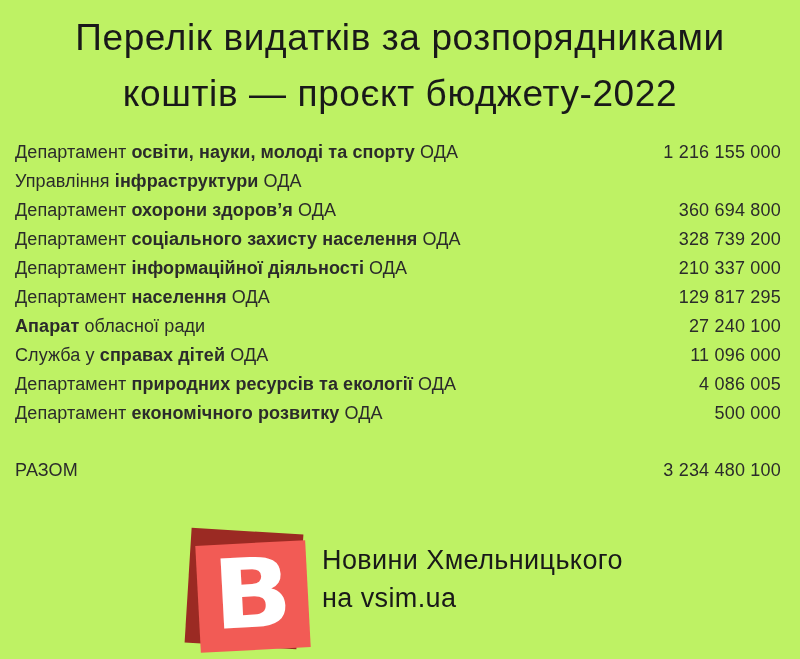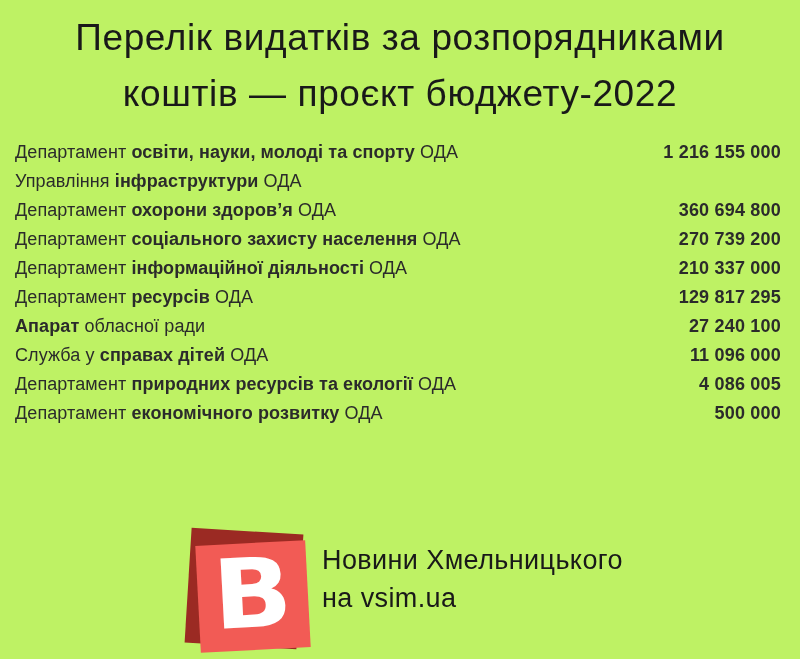--- a/index.html
+++ b/index.html
@@ -37,21 +37,21 @@
   .row{
     display:flex;
     justify-content:space-between;
     align-items:center;
     font-size:18px;
     line-height:29px;
     letter-spacing:0.1px;
   }
   .row-label .b{font-weight:700;}
   .row-value{
-    font-weight:700;
+    font-weight:400;
     letter-spacing:0.2px;
     white-space:nowrap;
     padding-left:12px;
   }
   .total-row{
     margin-top:28px;
   }
   .total-row .row-value{font-weight:500;}
   
   .brand{
@@ -123,30 +123,30 @@
     <div class="row-label"><span>Управління </span><span class="b">інфраструктури</span><span> ОДА</span></div>
   </div>
 
   <div class="row">
     <div class="row-label"><span>Департамент </span><span class="b">охорони здоров’я</span><span> ОДА</span></div>
     <div class="row-value">360 694 800</div>
   </div>
 
   <div class="row">
     <div class="row-label"><span>Департамент </span><span class="b">соціального захисту населення</span><span> ОДА</span></div>
-    <div class="row-value">270 739 200</div>
+    <div class="row-value">328 739 200</div>
   </div>
 
   <div class="row">
     <div class="row-label"><span>Департамент </span><span class="b">інформаційної діяльності</span><span> ОДА</span></div>
     <div class="row-value">210 337 000</div>
   </div>
 
   <div class="row">
-    <div class="row-label"><span>Департамент </span><span class="b">ресурсів</span><span> ОДА</span></div>
+    <div class="row-label"><span>Департамент </span><span class="b">населення</span><span> ОДА</span></div>
     <div class="row-value">129 817 295</div>
   </div>
 
   <div class="row">
     <div class="row-label"><span class="b">Апарат</span><span> обласної ради</span></div>
     <div class="row-value">27 240 100</div>
   </div>
 
   <div class="row">
     <div class="row-label"><span>Служба у </span><span class="b">справах дітей</span><span> ОДА</span></div>
@@ -157,20 +157,26 @@
     <div class="row-label"><span>Департамент </span><span class="b">природних ресурсів та екології</span><span> ОДА</span></div>
     <div class="row-value">4 086 005</div>
   </div>
 
   <div class="row">
     <div class="row-label"><span>Департамент </span><span class="b">економічного розвитку</span><span> ОДА</span></div>
     <div class="row-value">500 000</div>
   </div>
 </div>
 
+  <div class="list total-row">
+    <div class="row">
+      <div class="row-label">РАЗОМ</div>
+      <div class="row-value">3 234 480 100</div>
+    </div>
+  </div>
 
   <div class="brand">
     <div class="logo">
       <div class="logo-back"></div>
       <div class="logo-front">
         <span class="logo-letter">В</span>
       </div>
     </div>
     <div class="caption">
       <div>Новини Хмельницького</div>

